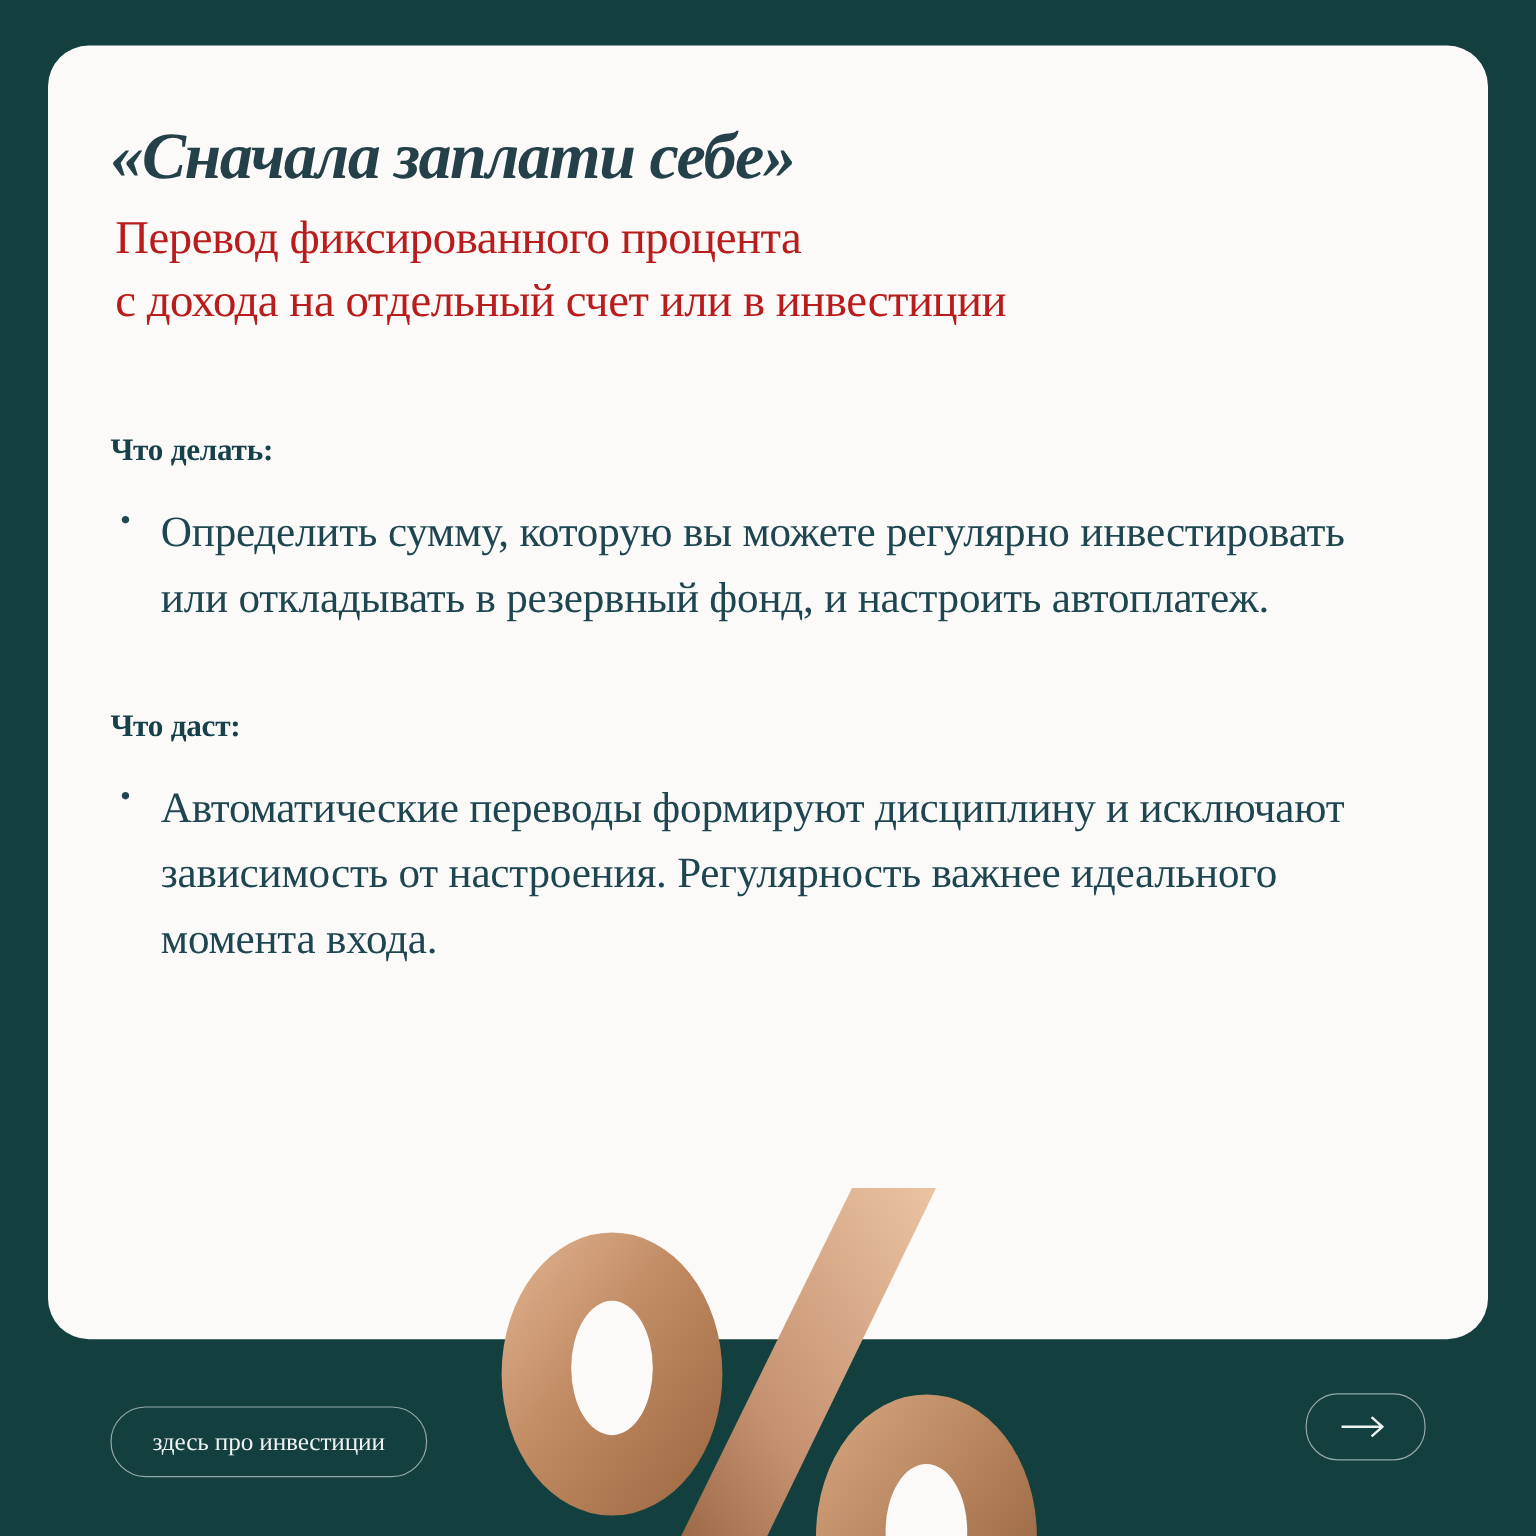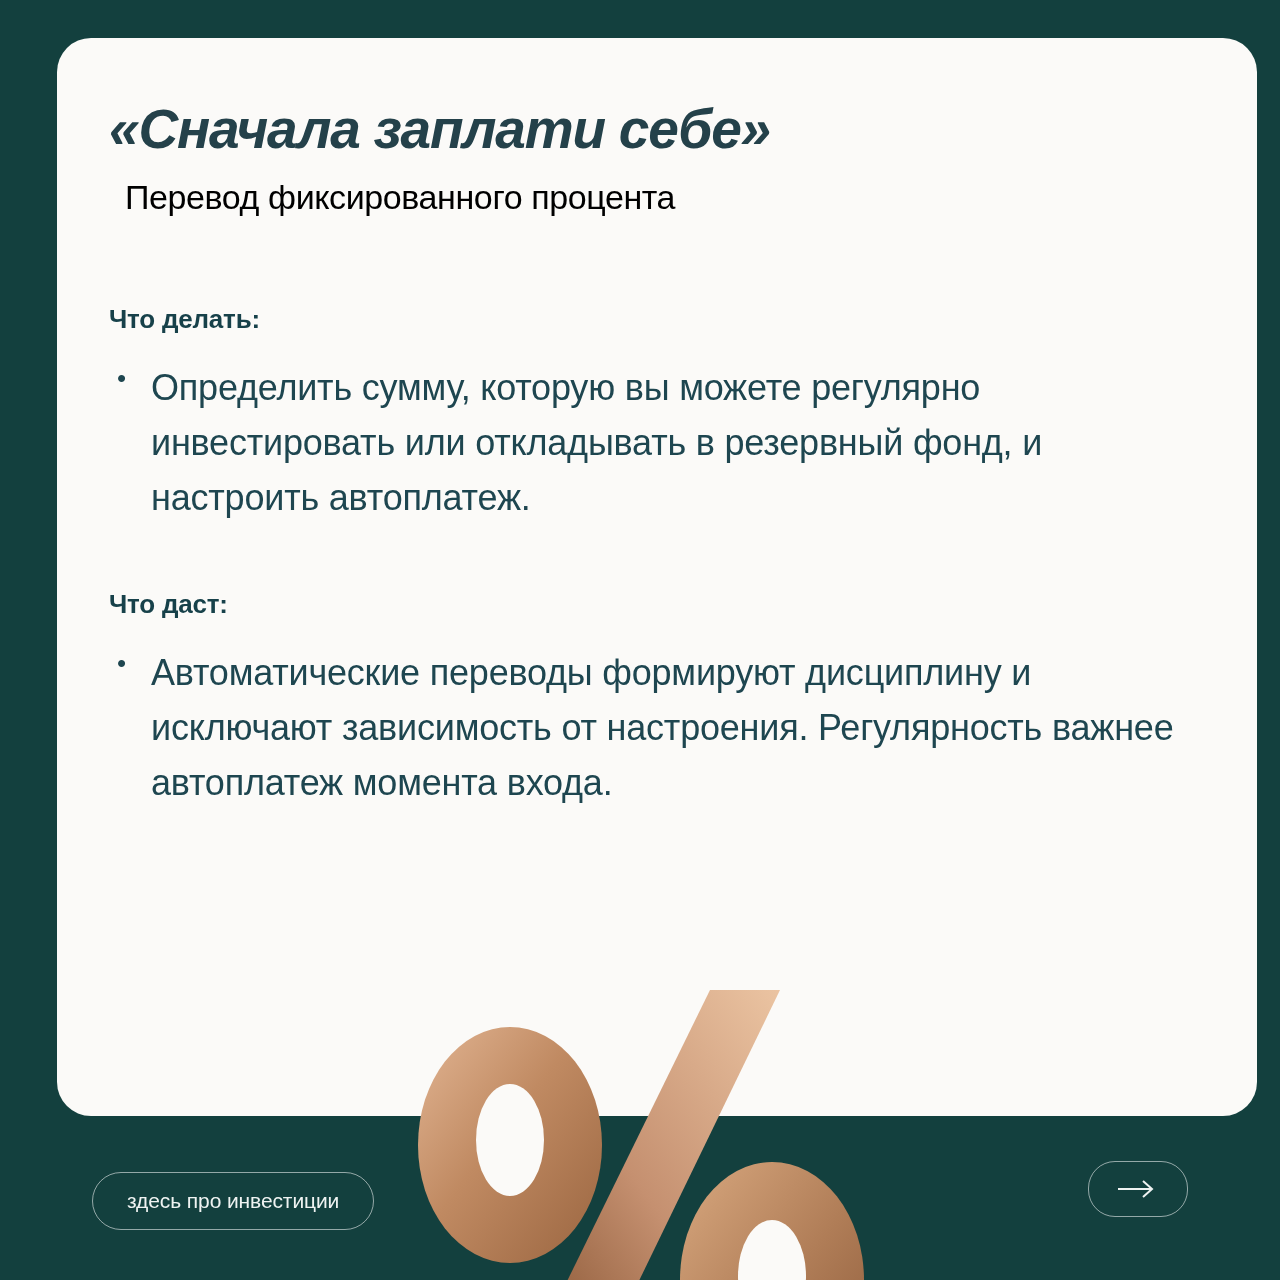--- a/index.html
+++ b/index.html
@@ -12,21 +12,22 @@
     background: #13403E;
     font-family: "Liberation Sans", sans-serif;
     overflow: hidden;
     position: relative;
   }
   .slide {
     position: relative;
     width: 1280px;
     height: 1280px;
     box-sizing: border-box;
-    padding: 38px 40px 0 57px;
+    padding: 38px 40px 0 40px;
+    font-family: Liberation Serif, serif;
   }
   .card {
     position: relative;
     width: 1200px;
     height: 1078px;
     background: #FBFAF8;
     border-radius: 34px;
     box-sizing: border-box;
     padding: 62px 70px 0 52px;
     overflow: hidden;
@@ -35,25 +36,25 @@
   .title {
     font-size: 55px;
     font-weight: bold;
     font-style: italic;
     color: #24414A;
     letter-spacing: -1.2px;
     line-height: 1.08;
     margin: 0 0 14px 0;
   }
   .subtitle {
-    font-size: 34px;
-    color: #000000;
+    font-size: 39px;
+    color: #b91c1c;
     line-height: 1.32;
     letter-spacing: -0.4px;
-    margin: 16px;
+    margin: 4px;
     font-weight: 400;
   }
   .section-heading {
     font-size: 26px;
     font-weight: bold;
     color: #17414A;
     margin: 0;
     letter-spacing: -0.2px;
   }
   .sec1 { margin-top: 84px; }
@@ -127,30 +128,31 @@
 </style>
 </head>
 <body>
 
 <div class="slide">
 
   <div class="card">
     <h1 class="title">«Сначала заплати себе»</h1>
     <p class="subtitle">
       <span>Перевод фиксированного процента</span><br>
+      <span>с дохода на отдельный счет или в инвестиции</span>
     </p>
 
     <h2 class="section-heading sec1">Что делать:</h2>
     <ul class="bullets">
       <li>Определить сумму, которую вы можете регулярно инвестировать или откладывать в резервный фонд, и настроить автоплатеж.</li>
     </ul>
 
     <h2 class="section-heading sec2">Что даст:</h2>
     <ul class="bullets">
-      <li>Автоматические переводы формируют дисциплину и исключают зависимость от настроения. Регулярность важнее автоплатеж момента входа.</li>
+      <li>Автоматические переводы формируют дисциплину и исключают зависимость от настроения. Регулярность важнее идеального момента входа.</li>
     </ul>
   </div>
 
   <svg class="pct" viewBox="0 0 520 340" aria-hidden="true">
     <defs>
       <linearGradient id="cop1" x1="0" y1="0" x2="1" y2="1">
         <stop offset="0%" stop-color="#E2B593"></stop>
         <stop offset="45%" stop-color="#C08A62"></stop>
         <stop offset="100%" stop-color="#9A6540"></stop>
       </linearGradient>

